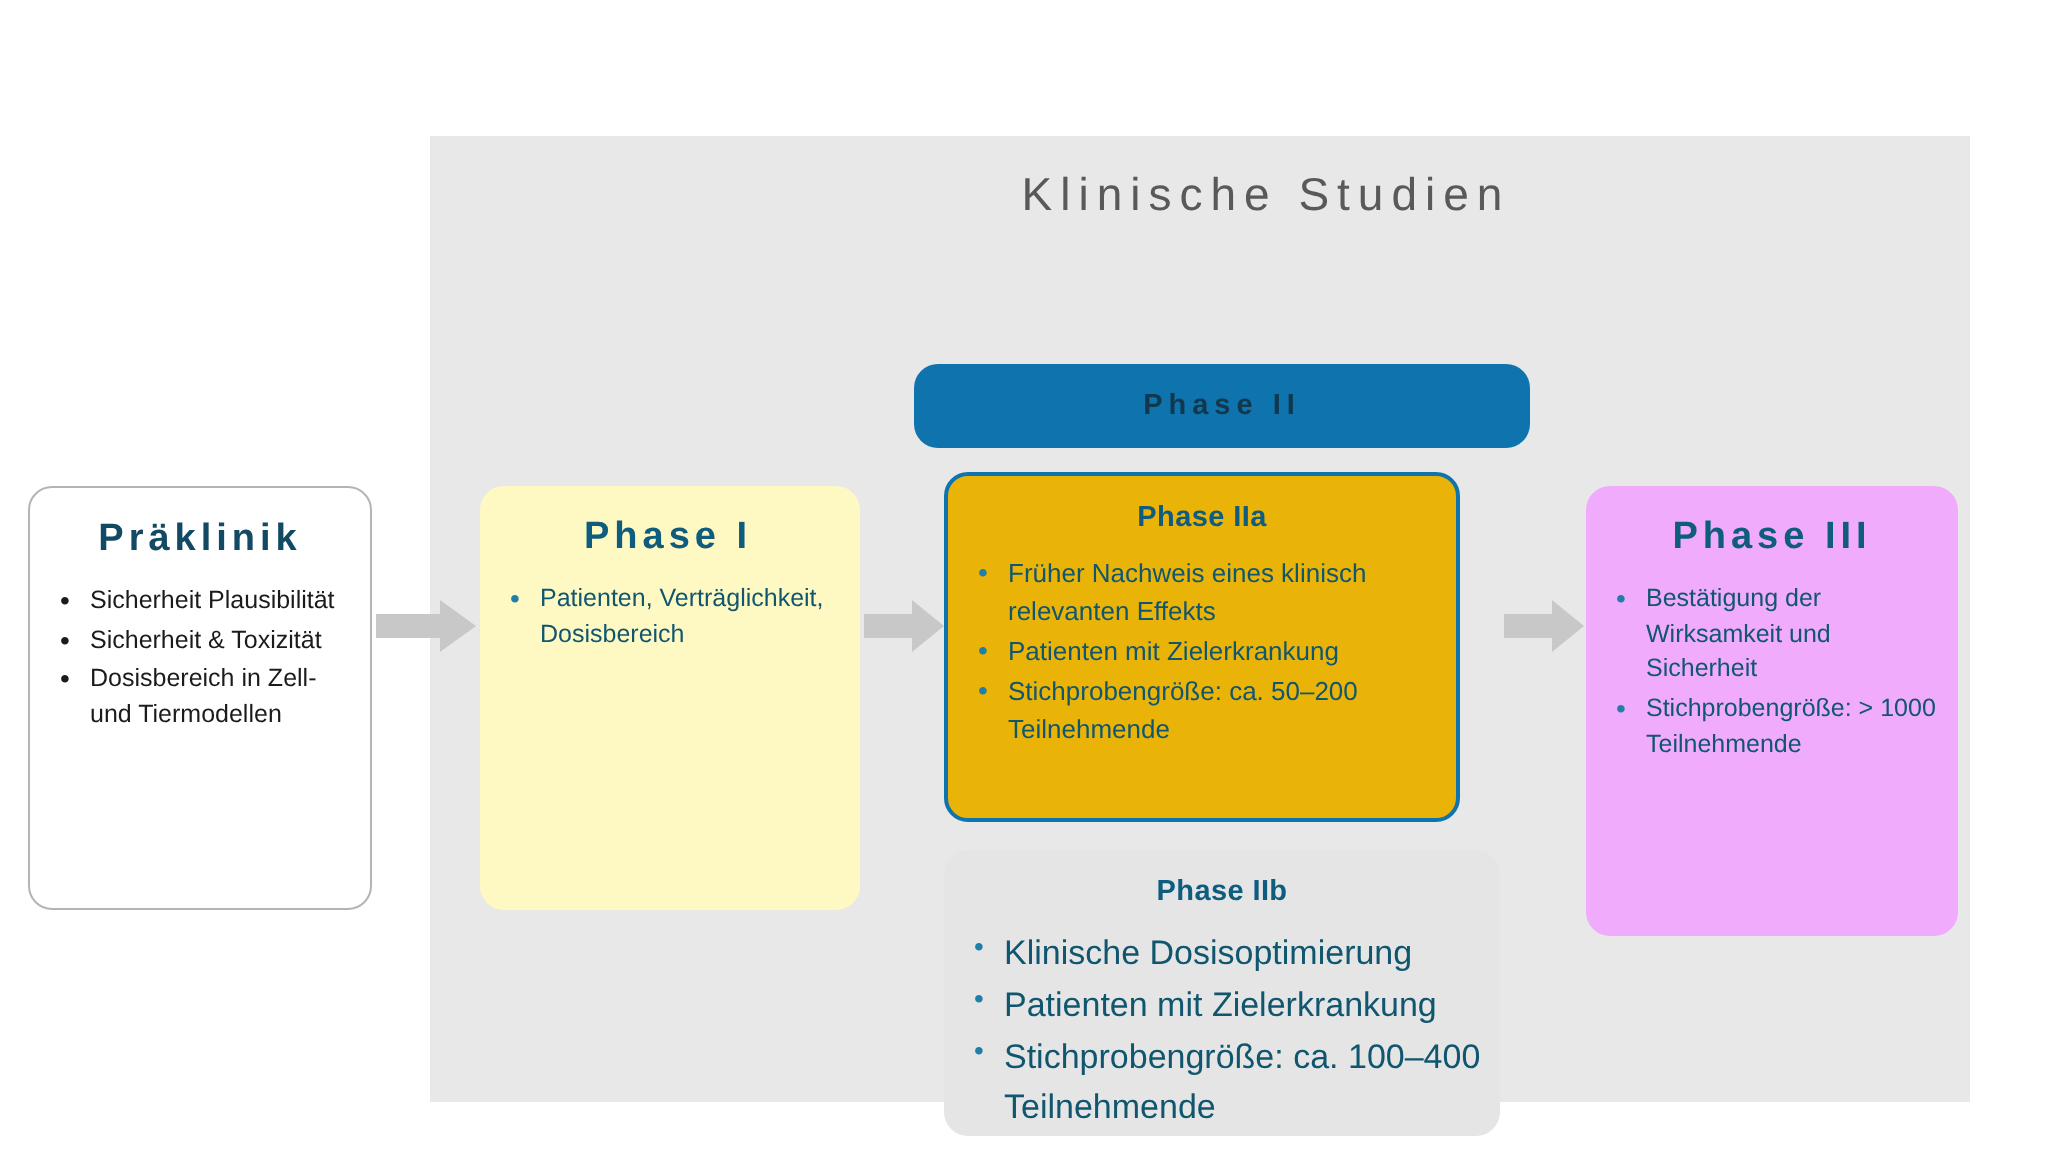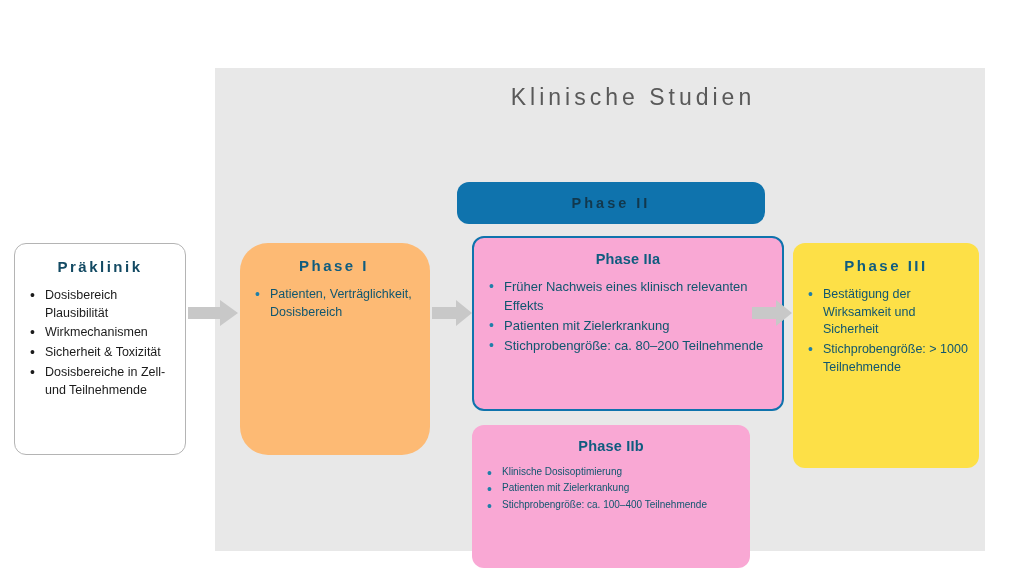--- a/index.html
+++ b/index.html
@@ -40,21 +40,21 @@
     position: absolute;
     box-sizing: border-box;
     border-radius: 12px;
     margin-top: 36px;
   }
   .box-title {
     text-align: center;
     font-weight: bold;
     color: #0f5c7f;
     letter-spacing: 2.5px;
-    font-size: 15px;
+    font-size: 19px;
     line-height: 1.25;
   }
   .box-title.sub {
     letter-spacing: 0.2px;
     font-size: 14.5px;
   }
   ul.items {
     list-style: none;
     margin: 10px 0 0 0;
     padding: 0;
@@ -89,23 +89,22 @@
   #praeklinik .box-title { color: #134a63; }
   #praeklinik ul.items li { color: #1b1b1b; }
   #praeklinik ul.items li::before { color: #1b1b1b; }
 
   
   #phase1 {
     left: 240px;
     top: 207px;
     width: 190px;
     height: 212px;
-    background: #fdba74;
+    background: #fef9c3;
     padding: 14px 10px 8px 8px;
-    border-radius: 28px;
   }
 
   
   #phase2-header {
     left: 457px;
     top: 146px;
     width: 308px;
     height: 42px;
     background: #0f73ad;
     display: flex;
@@ -115,46 +114,46 @@
   #phase2-header .box-title {
     color: #12384d;
     font-size: 14.5px;
     letter-spacing: 3px;
   }
 
   
   #phase2a {
     left: 472px;
     top: 200px;
-    width: 312px;
+    width: 258px;
     height: 175px;
-    background: #f9a8d4;
+    background: #eab308;
     border: 2.2px solid #0f73ad;
     padding: 12px 8px 8px 8px;
   }
   #phase2a ul.items li { font-size: 13px; }
 
   
   #phase2b {
     left: 472px;
     top: 389px;
     width: 278px;
     height: 143px;
-    background: #f9a8d4;
+    background: #e5e5e5;
     padding: 12px 8px 8px 8px;
   }
-  #phase2b ul.items li { font-size: 10px; }
+  #phase2b ul.items li { font-size: 17px; }
 
   
   #phase3 {
     left: 793px;
     top: 207px;
     width: 186px;
     height: 225px;
-    background: #fde047;
+    background: #f0abfc;
     padding: 14px 8px 8px 8px;
   }
 
   
   .arrow {
     position: absolute;
     height: 26px;
     color: #c8c8c8;
   }
   .arrow svg { display: block; }
@@ -164,24 +163,23 @@
 </style>
 </head>
 <body>
 
 <div class="panel"></div>
 <div class="panel-title">Klinische Studien</div>
 
 <div class="box" id="praeklinik">
   <div class="box-title">Präklinik</div>
   <ul class="items">
-    <li>Dosisbereich Plausibilität</li>
-    <li>Wirkmechanismen</li>
+    <li>Sicherheit Plausibilität</li>
     <li>Sicherheit &amp; Toxizität</li>
-    <li>Dosisbereiche in Zell- und Teilnehmende</li>
+    <li>Dosisbereich in Zell- und Tiermodellen</li>
   </ul>
 </div>
 
 <div class="arrow" id="arrow1">
   <svg width="50" height="26" viewBox="0 0 50 26" aria-hidden="true">
     <path d="M0 7 H32 V0 L50 13 L32 26 V19 H0 Z" fill="#c8c8c8"></path>
   </svg>
 </div>
 
 <div class="box" id="phase1">
@@ -199,21 +197,21 @@
 
 <div class="box" id="phase2-header">
   <div class="box-title">Phase II</div>
 </div>
 
 <div class="box" id="phase2a">
   <div class="box-title sub">Phase  IIa</div>
   <ul class="items">
     <li>Früher Nachweis eines klinisch relevanten Effekts</li>
     <li>Patienten mit Zielerkrankung</li>
-    <li>Stichprobengröße: ca. 80–200 Teilnehmende</li>
+    <li>Stichprobengröße: ca. 50–200 Teilnehmende</li>
   </ul>
 </div>
 
 <div class="box" id="phase2b">
   <div class="box-title sub">Phase  IIb</div>
   <ul class="items">
     <li>Klinische Dosisoptimierung</li>
     <li>Patienten mit Zielerkrankung</li>
     <li>Stichprobengröße: ca. 100–400 Teilnehmende</li>
   </ul>

